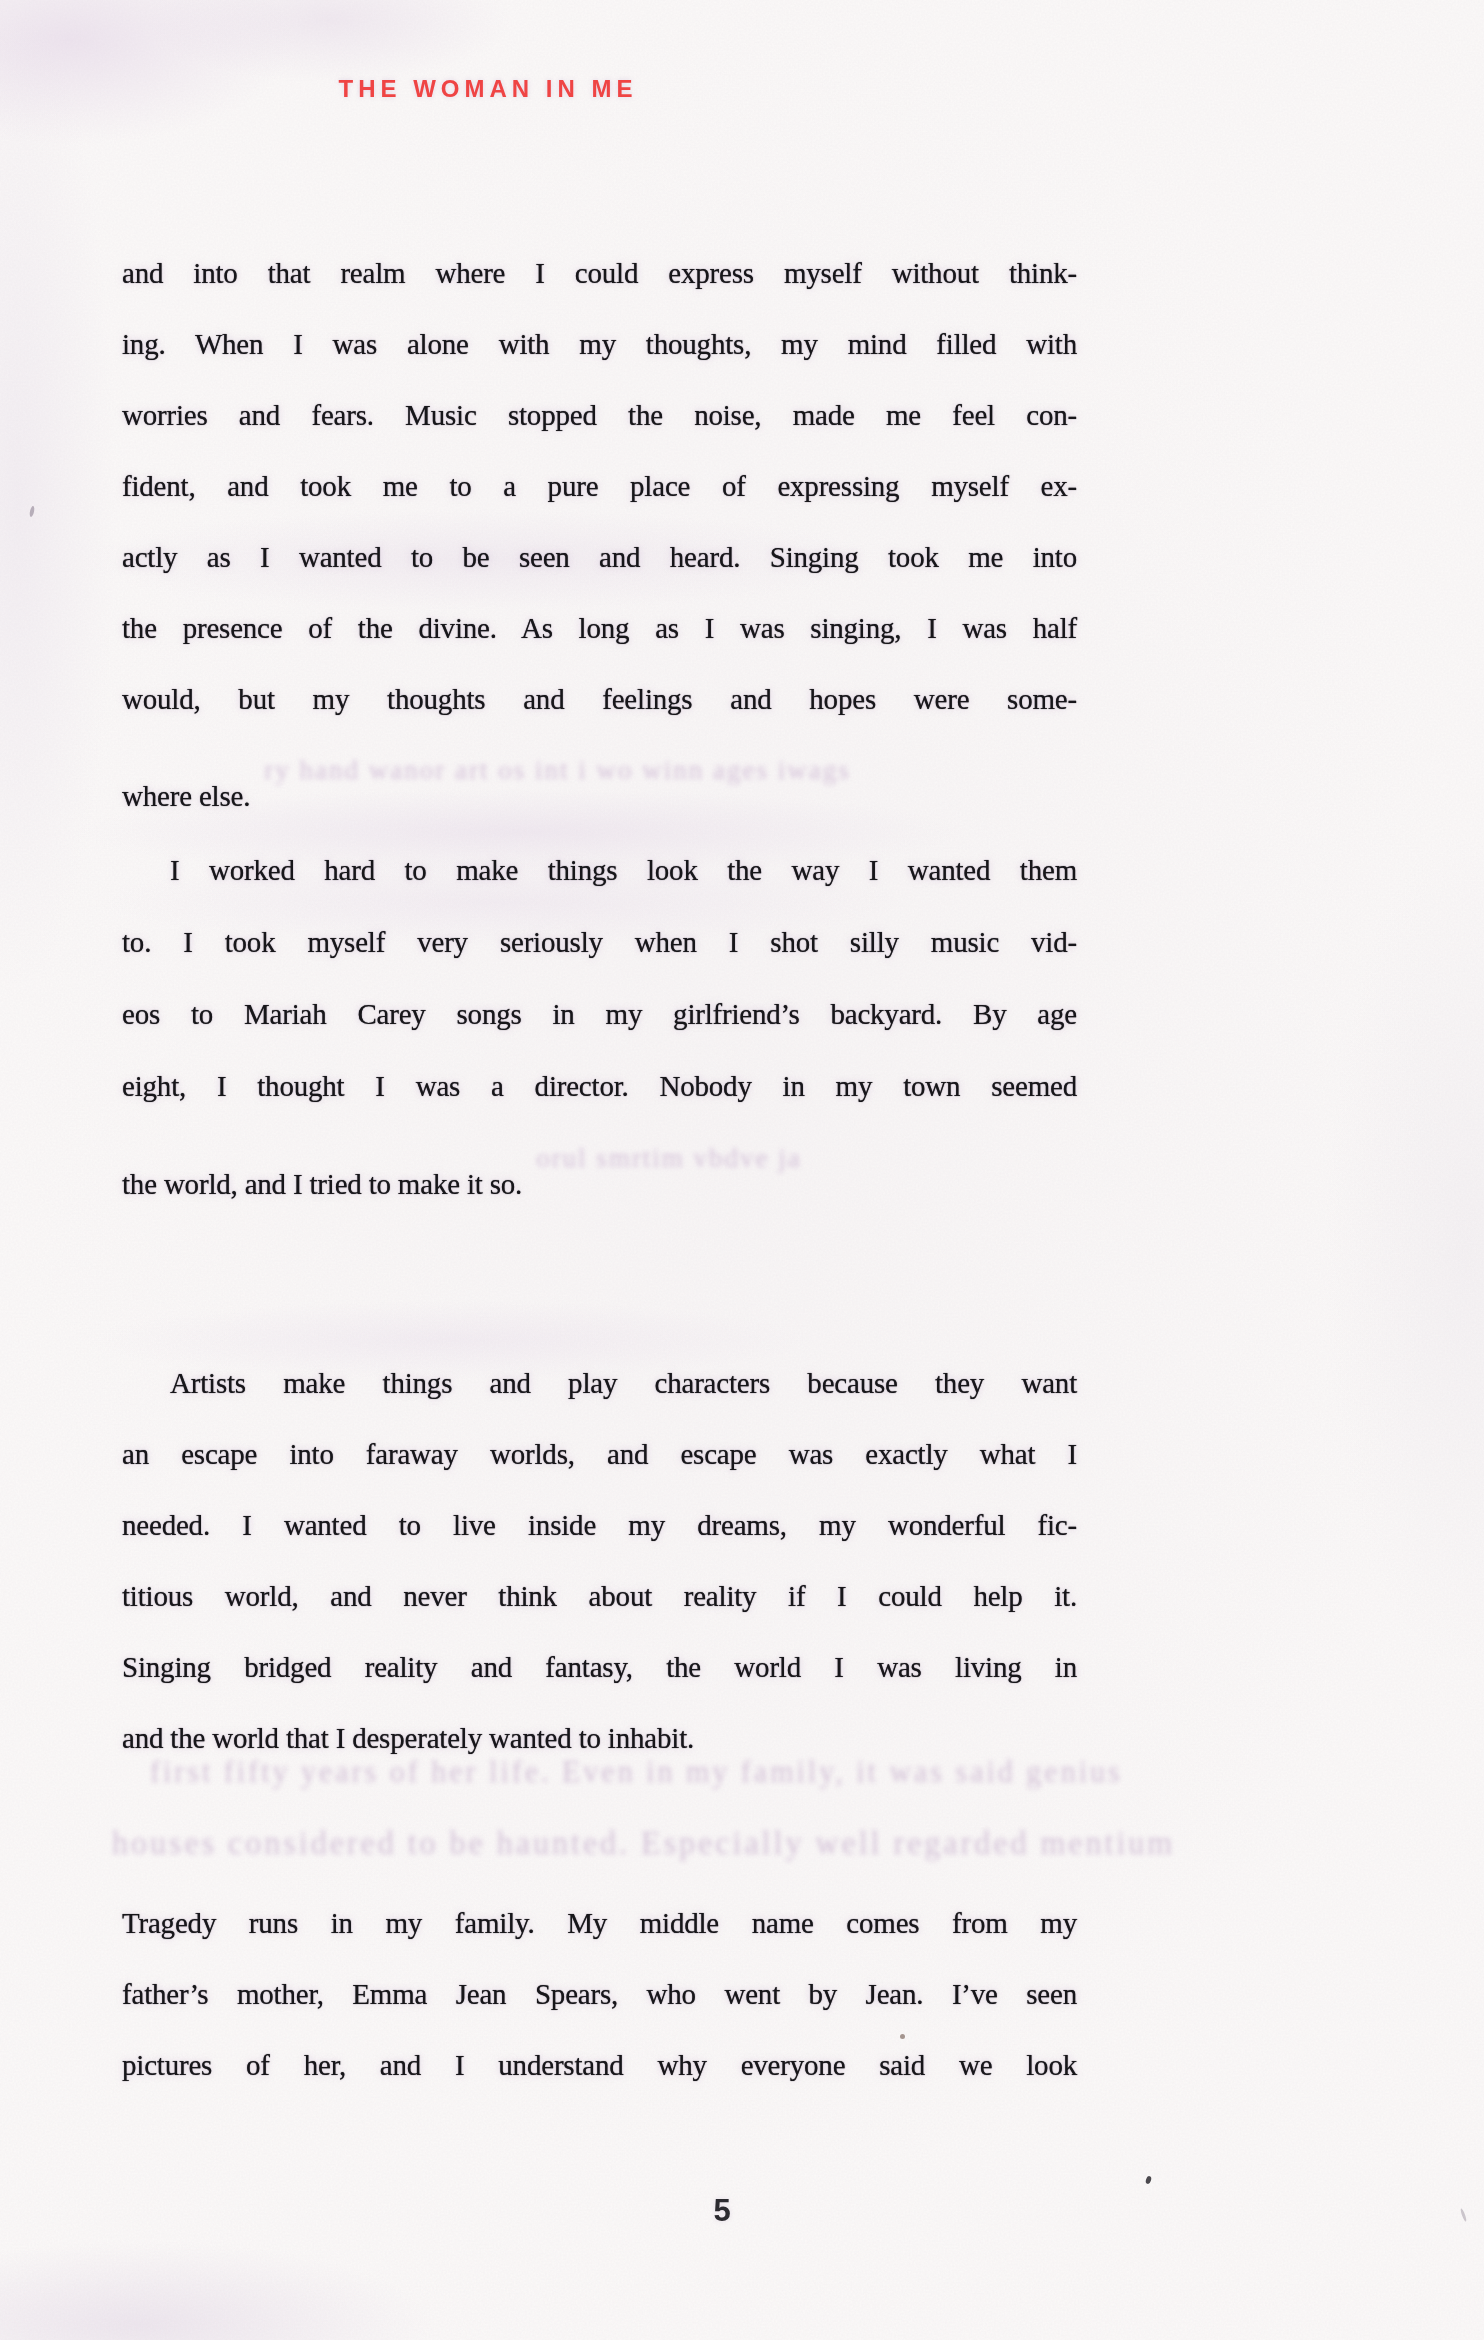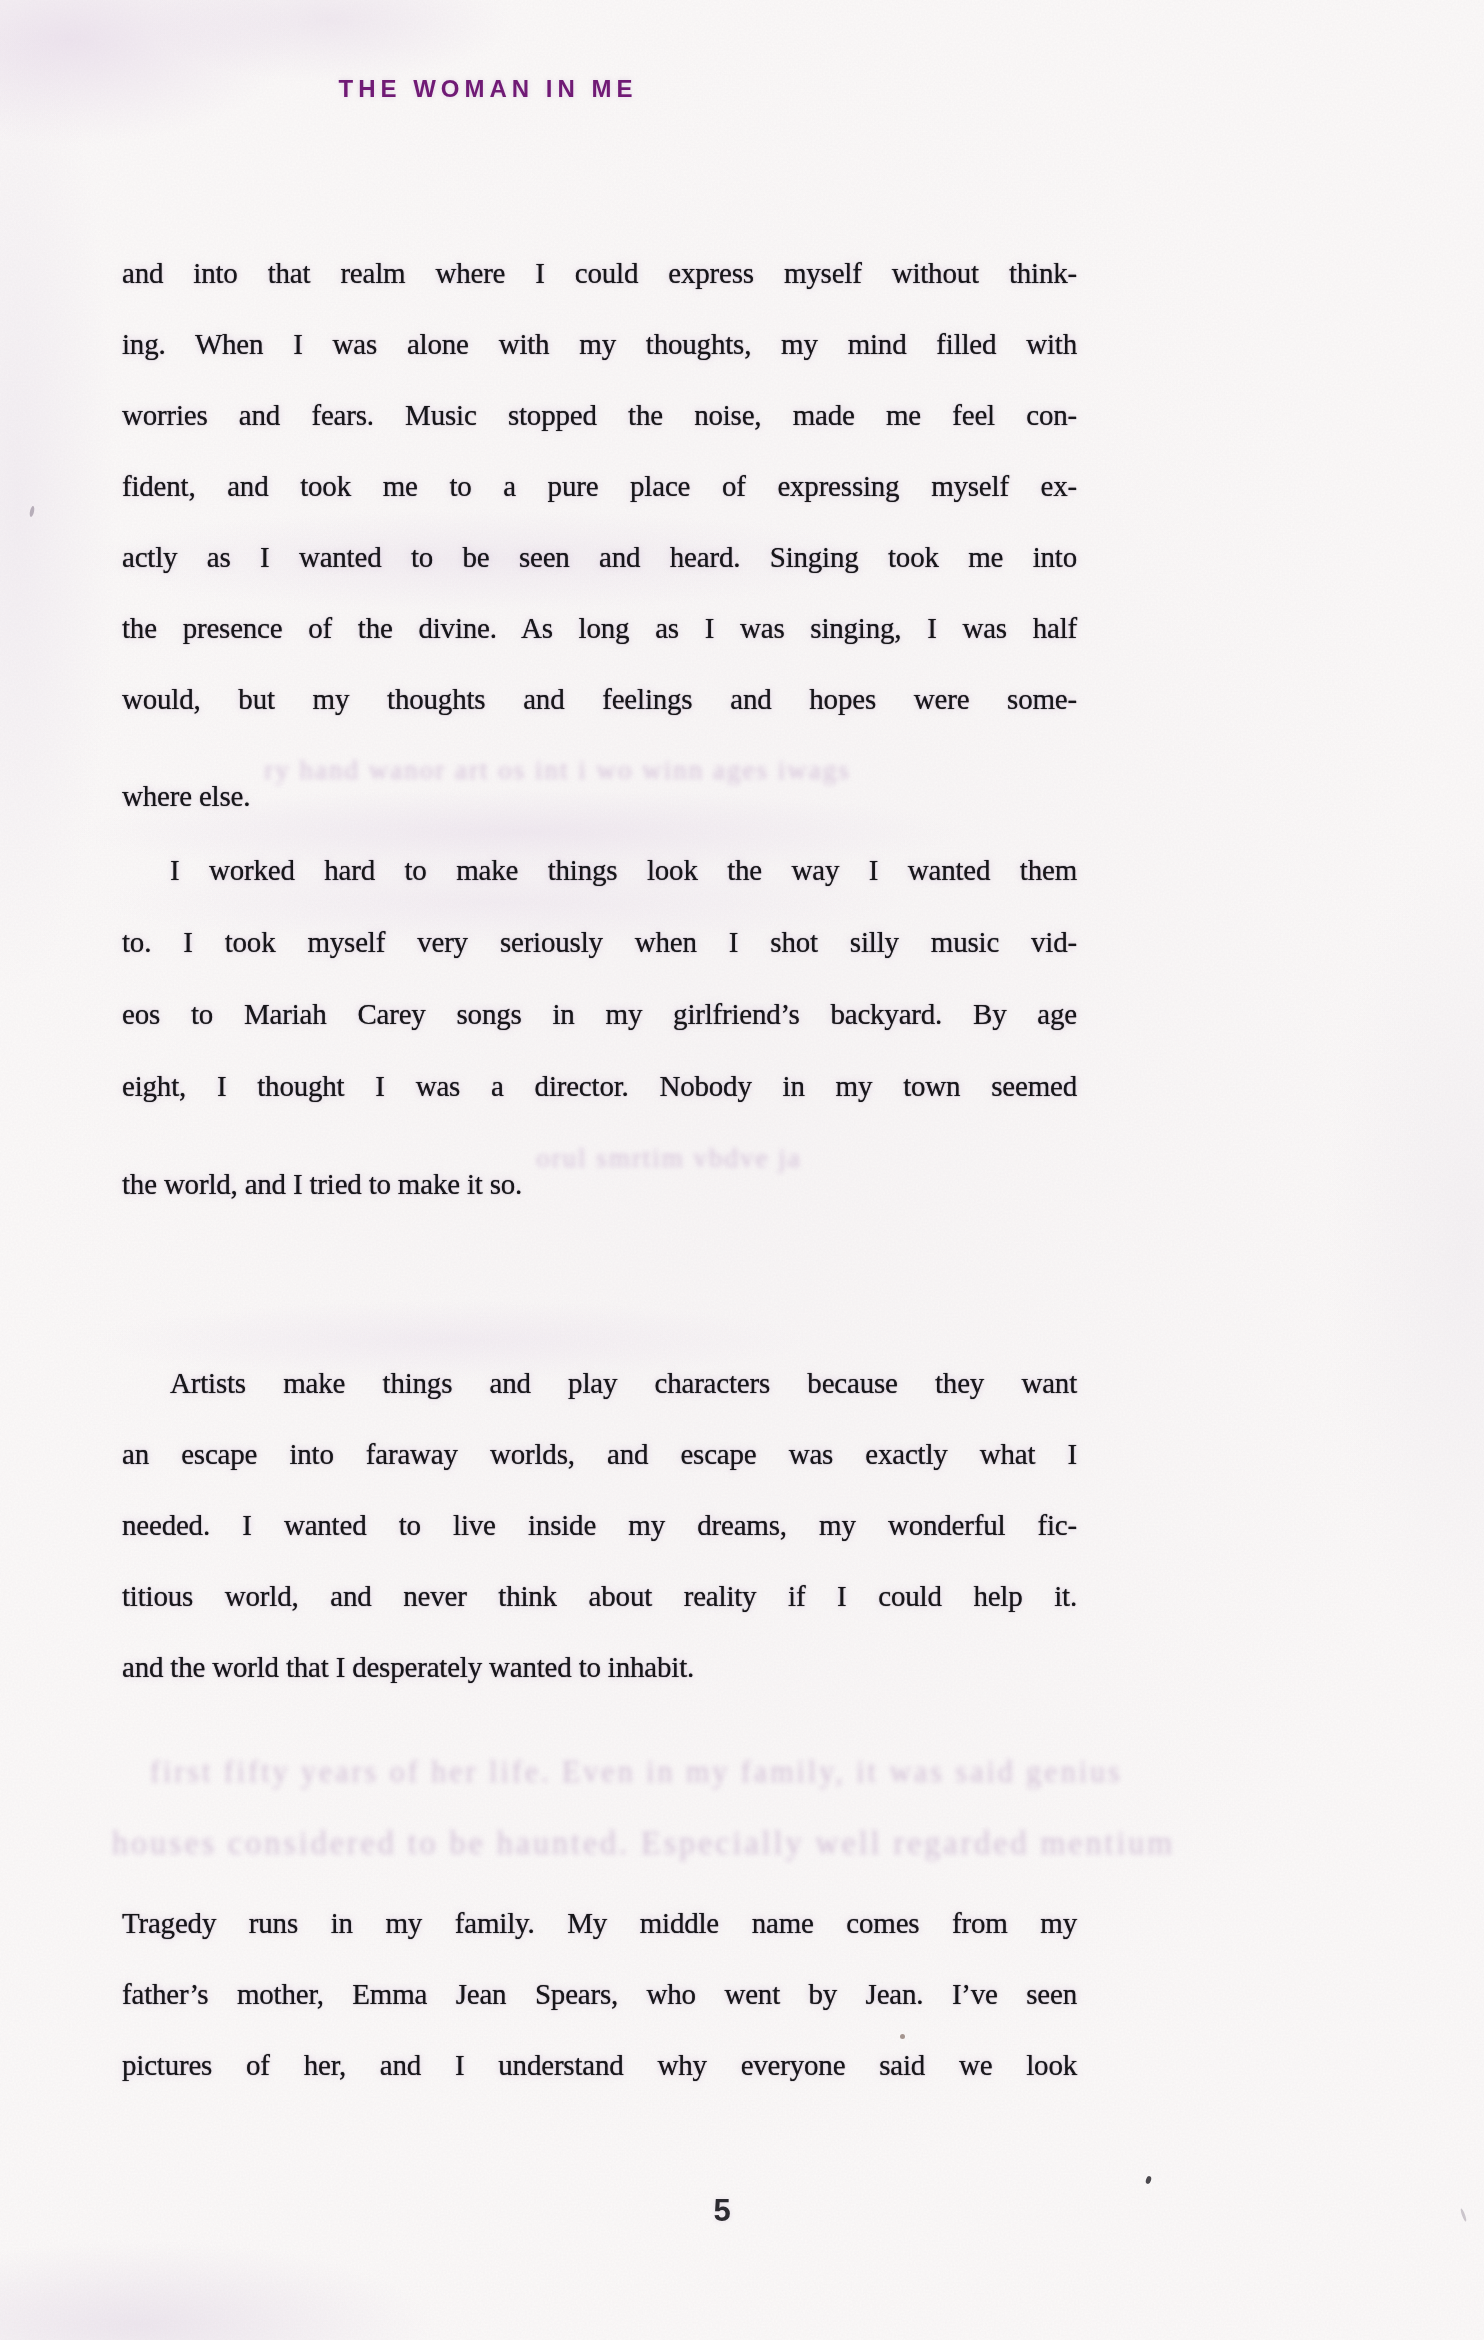--- a/index.html
+++ b/index.html
@@ -22,21 +22,21 @@
       radial-gradient(ellipse 200px 600px at 1465px 1250px, rgba(206,196,212,0.14), transparent 70%),
       radial-gradient(ellipse 420px 120px at 140px 2325px, rgba(206,188,214,0.30), transparent 70%),
       radial-gradient(ellipse 900px 1400px at 740px 1100px, rgba(222,214,222,0.10), transparent 80%);
   }
   .texture{position:absolute;inset:0;z-index:0;}
   .content{position:absolute;inset:0;z-index:2;}
 
   .running-header{
     position:absolute;top:75px;left:488px;transform:translateX(-50%);
     font-family:"Liberation Sans","DejaVu Sans",sans-serif;
-    font-size:24px;font-weight:700;letter-spacing:5px;color:#701a75;
+    font-size:24px;font-weight:700;letter-spacing:5px;color:#ef4444;
     white-space:nowrap;
     text-shadow:0 0 5px rgba(200,175,210,0.45);
   }
 
   .para{
     position:absolute;left:122px;width:955px;
     font-size:29px;color:#17161a;letter-spacing:-0.2px;
     text-shadow:0 0 7px rgba(200,172,212,0.55), 0 0 1px rgba(23,22,26,0.9);
   }
   .para .line{
@@ -114,20 +114,21 @@
       <div class="line last">
         <span>the world, and I tried to make it so.</span><span class="ghost-inline">orul smrtim vbdve ja</span>
       </div>
     </div>
 
     <div class="para" style="top:1348px;">
       <div class="line indent">Artists make things and play characters because they want</div>
       <div class="line">an escape into faraway worlds, and escape was exactly what I</div>
       <div class="line">needed. I wanted to live inside my dreams, my wonderful fic-</div>
       <div class="line">titious world, and never think about reality if I could help it.</div>
+      <div class="line">Singing bridged reality and fantasy, the world I was living in</div>
       <div class="line last">and the world that I desperately wanted to inhabit.</div>
     </div>
 
     <div class="ghost-line" style="top:1755px;left:150px;width:1060px;">first fifty years of her life. Even in my family, it was said genius</div>
     <div class="ghost-line" style="top:1825px;left:112px;width:1180px;font-size:32px;">houses considered to be haunted. Especially well regarded mentium</div>
 
     <div class="para" style="top:1888px;">
       <div class="line">Tragedy runs in my family. My middle name comes from my</div>
       <div class="line">father’s mother, Emma Jean Spears, who went by Jean. I’ve seen</div>
       <div class="line">pictures of her, and I understand why everyone said we look</div>

